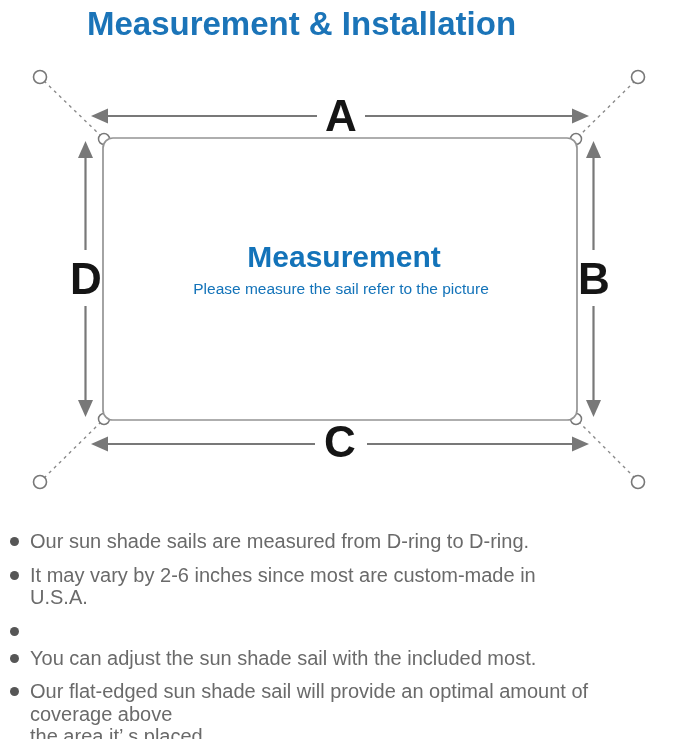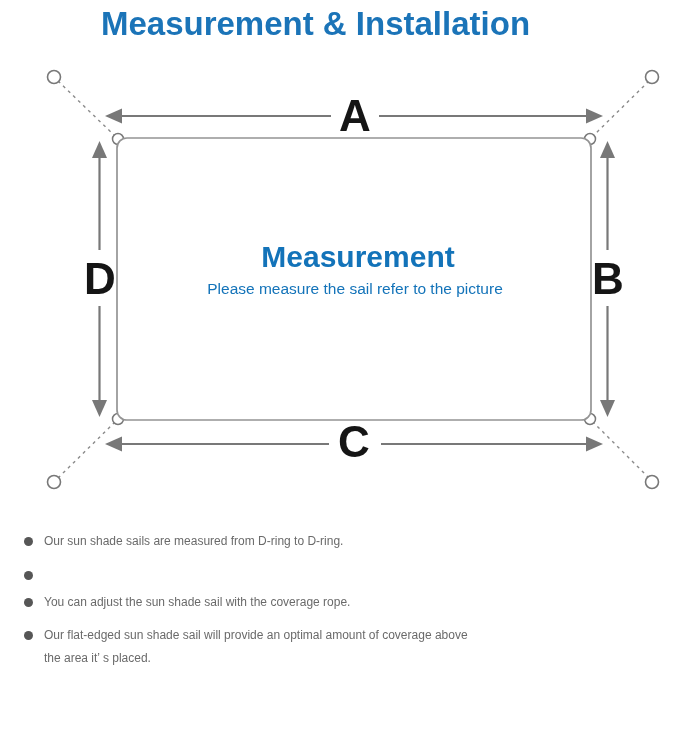--- a/index.html
+++ b/index.html
@@ -8,21 +8,20 @@
     background: #ffffff;
     width: 679px;
     height: 739px;
     font-family: "Liberation Sans", sans-serif;
     overflow: hidden;
   }
   .page {
     width: 603px;
     height: 739px;
     background: #ffffff;
-    margin-left: 14px;
   }
   h1.page-title {
     margin: 0;
     padding: 5px 0 0 0;
     height: 39px;
     line-height: 38px;
     text-align: center;
     font-size: 33px;
     font-weight: bold;
     letter-spacing: 0px;
@@ -37,21 +36,21 @@
     list-style: none;
     margin: 11px 0 0 0;
     padding: 0 4px 0 10px;
   }
   ul.notes li {
     display: flex;
     align-items: flex-start;
     gap: 11px;
     margin: 0 0 11px 0;
     color: #6a6a6a;
-    font-size: 12px;
+    font-size: 20px;
     line-height: 22.5px;
   }
   .bullet-dot {
     flex: 0 0 auto;
     width: 9px;
     height: 9px;
     border-radius: 50%;
     background: #565656;
     margin-top: 7px;
   }
@@ -123,26 +122,32 @@
   <ul class="notes">
     <li>
       <span class="bullet-dot"></span>
       <div class="note-text">
         <span>Our sun shade sails are measured from D-ring to D-ring.</span>
       </div>
     </li>
     <li>
       <span class="bullet-dot"></span>
       <div class="note-text">
+        <span>It may vary by 2-6 inches since most are custom-made in U.S.A.</span>
       </div>
     </li>
     <li>
       <span class="bullet-dot"></span>
       <div class="note-text">
-        <span>You can adjust the sun shade sail with the coverage rope.</span>
+      </div>
+    </li>
+    <li>
+      <span class="bullet-dot"></span>
+      <div class="note-text">
+        <span>You can adjust the sun shade sail with the included most.</span>
       </div>
     </li>
     <li>
       <span class="bullet-dot"></span>
       <div class="note-text">
         <span>Our flat-edged sun shade sail will provide an optimal amount of coverage above</span>
         <span>the area it’ s placed.</span>
       </div>
     </li>
   </ul>

